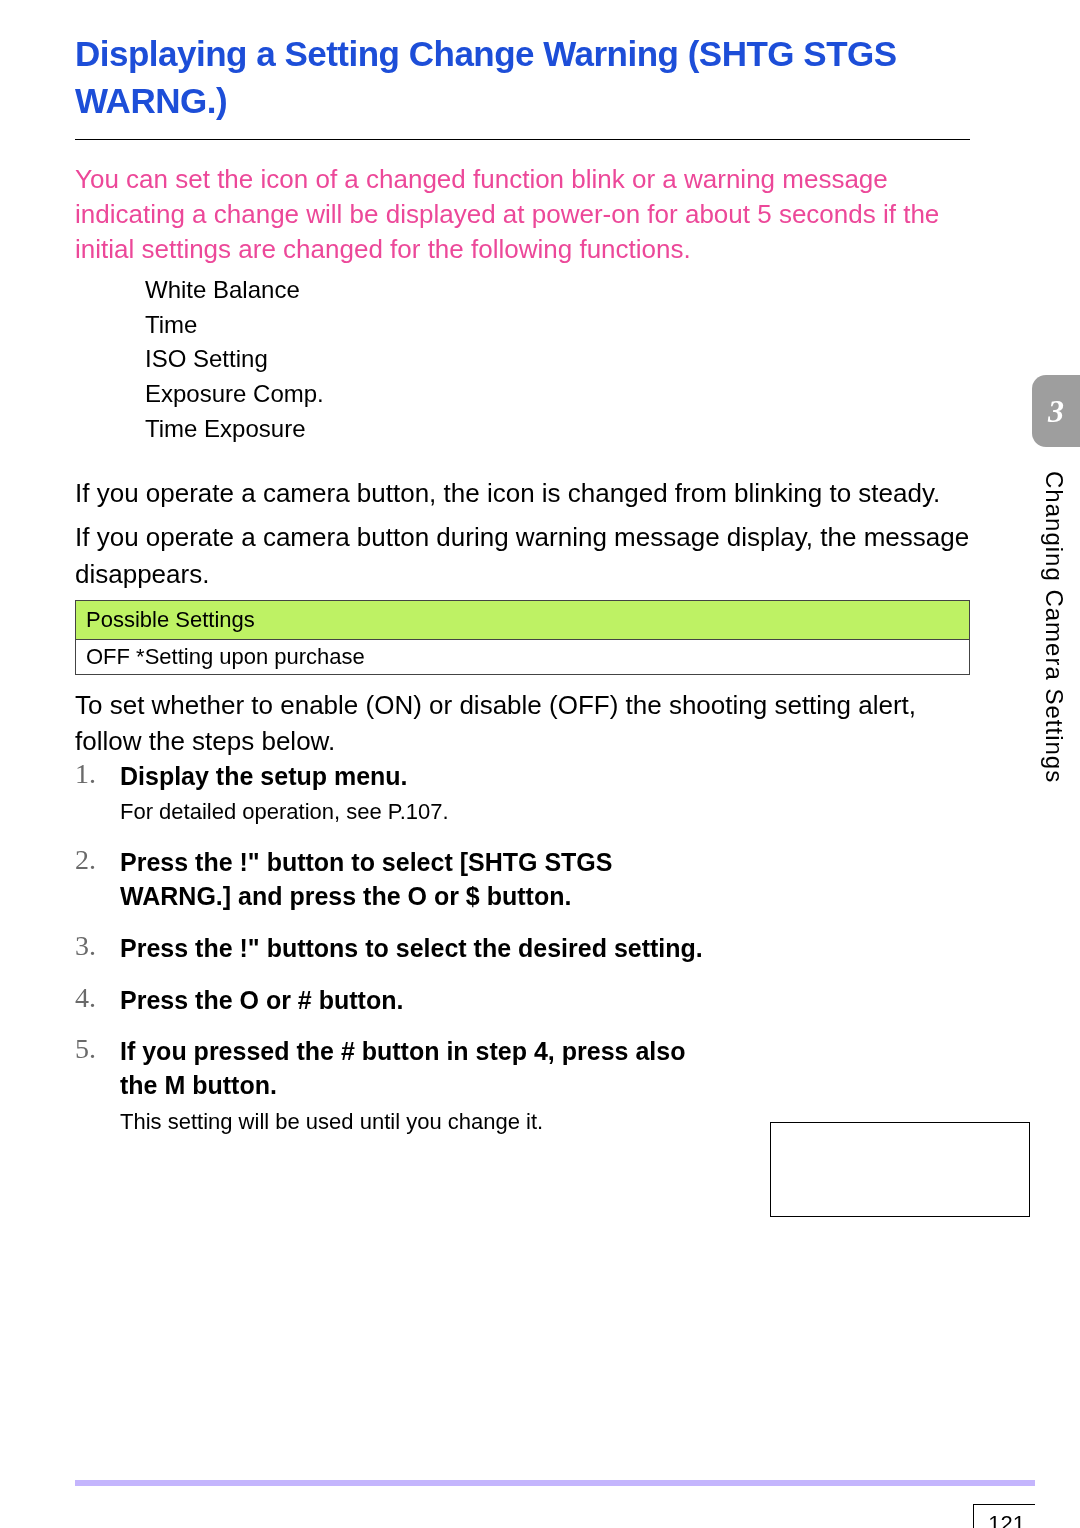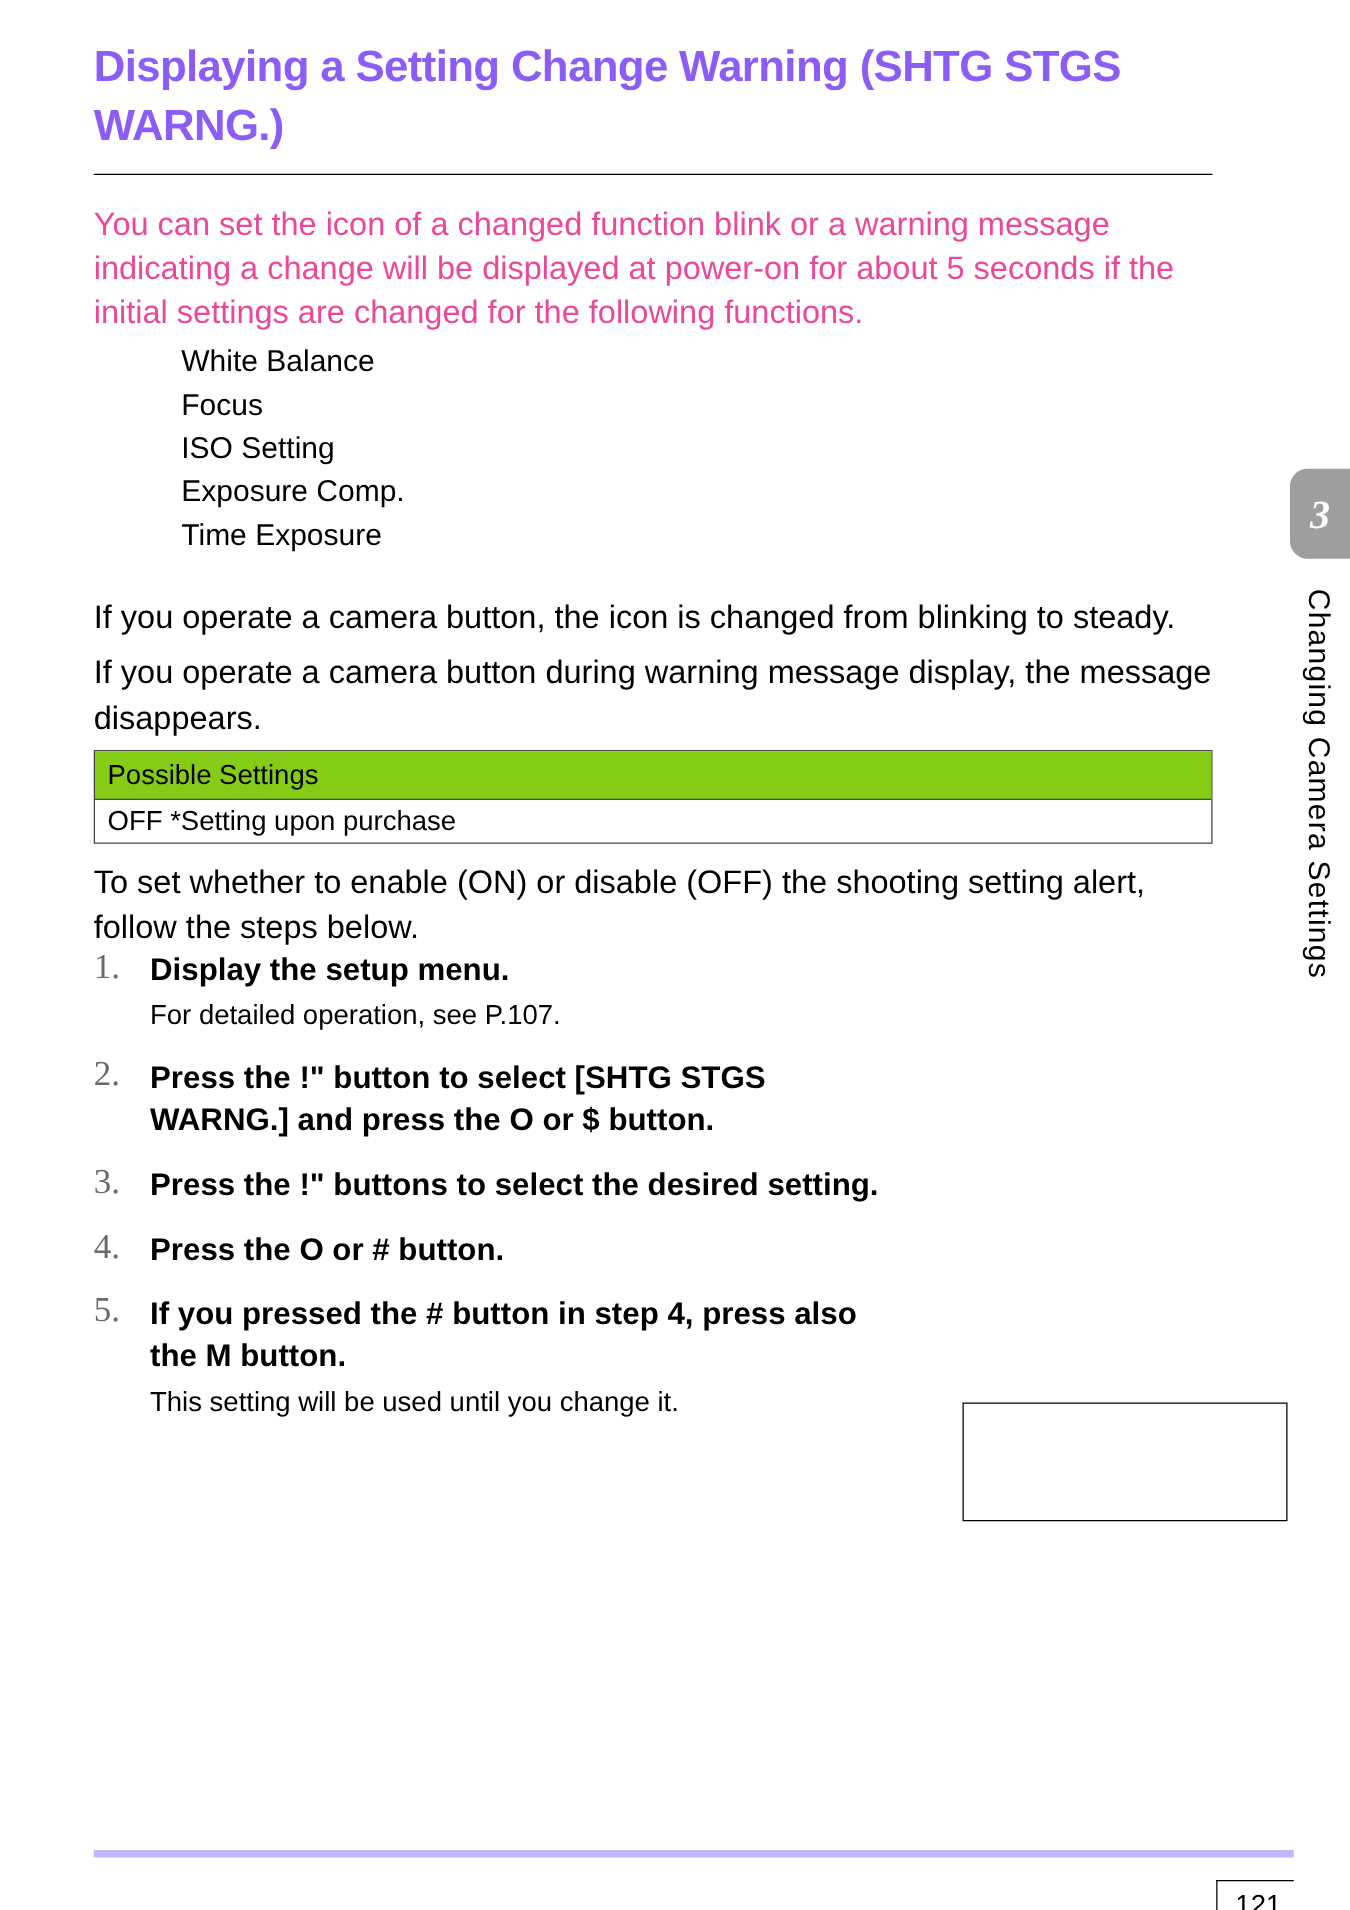--- a/index.html
+++ b/index.html
@@ -15,21 +15,21 @@
       position: relative;
       padding: 30px 45px 0 75px;
     }
     .content-area {
       width: 895px;
     }
     .main-heading {
       font-size: 35px;
       font-weight: 900;
       font-family: Arial Black, Arial, sans-serif;
-      color: #8b5cf6;
+      color: #1d4ed8;
       line-height: 1.35;
       padding-bottom: 14px;
       border-bottom: 1px solid #000;
       margin-bottom: 22px;
       letter-spacing: -0.5px;
     }
     .intro-para {
       font-size: 26px;
       line-height: 1.35;
       color: #ec4899;
@@ -50,21 +50,21 @@
       line-height: 1.4;
       margin-bottom: 8px;
     }
     .settings-table {
       border: 1px solid #444;
       width: 100%;
       margin-bottom: 12px;
       font-size: 22px;
     }
     .settings-table .thead {
-      background: #84cc16;
+      background: #bef264;
       padding: 6px 10px;
       border-bottom: 1px solid #444;
     }
     .settings-table .trow {
       padding: 4px 10px;
     }
     .settings-table .border {
       border-bottom: 1px solid #444;
     }
     .below-table {
@@ -158,21 +158,21 @@
 </head>
 <body>
 
 <div class="content-area">
   <h1 class="main-heading">Displaying a Setting Change Warning (SHTG STGS WARNG.)</h1>
 
   <p class="intro-para">You can set the icon of a changed function blink or a warning message indicating a change will be displayed at power-on for about 5 seconds if the initial settings are changed for the following functions.</p>
 
   <ul class="func-list">
     <li>White Balance</li>
-    <li>Focus</li>
+    <li>Time</li>
     <li>ISO Setting</li>
     <li>Exposure Comp.</li>
     <li>Time Exposure</li>
   </ul>
 
   <p class="operate-para">If you operate a camera button, the icon is changed from blinking to steady.</p>
   <p class="operate-para">If you operate a camera button during warning message display, the message disappears.</p>
 
   <div class="settings-table">
     <div class="thead">Possible Settings</div>

